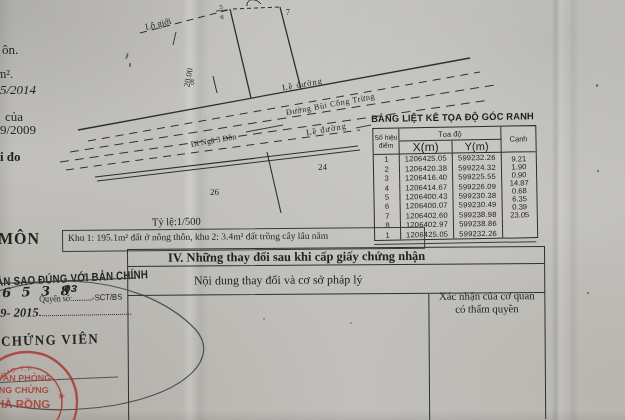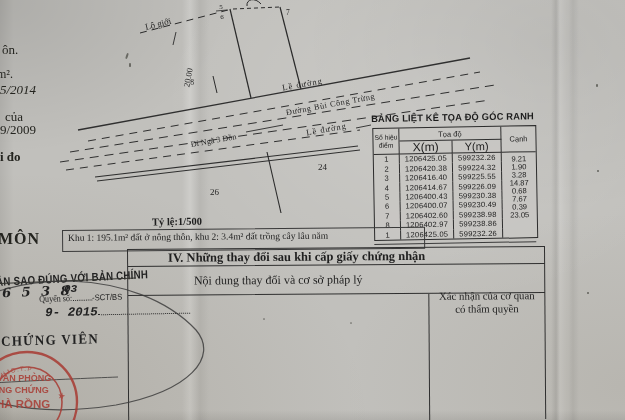--- a/index.html
+++ b/index.html
@@ -36,21 +36,21 @@
   .bR{border-right:1px solid #2e2e2e;} .bB{border-bottom:1px solid #2e2e2e;}
   .c-pt{grid-column:1; grid-row:1/3; flex-direction:column; font-size:6.8px; line-height:1.15;}
   .c-toado{grid-column:2/4; grid-row:1; font-size:7.5px;}
   .c-canh{grid-column:4; grid-row:1/3; font-size:7.5px;}
   .c-x{grid-column:2; grid-row:2; font-size:12px;} .c-y{grid-column:3; grid-row:2; font-size:11px;}
   .d-pt{grid-column:1;} .d-x{grid-column:2; letter-spacing:.2px;} .d-y{grid-column:3; letter-spacing:.2px;}
   .d-canh{grid-column:4; grid-row:3/12; display:block; padding-top:2.5px; text-align:center;}
   .d-canh div{line-height:8.15px; height:8.15px;}
   #coordunder{position:absolute; top:131px; left:1px; width:162px; height:1px; background:#3c3c3c;}
   
-  #scale{left:152px; top:216px; font-size:10.5px; transform:rotate(-1deg); z-index:3;font-weight:bold;}
+  #scale{left:152px; top:216px; font-size:10.5px; transform:rotate(-1deg); z-index:3;}
   #notebox{left:62px; top:230px; width:356px; height:18px; border:1px solid #3a3a3a;
     transform:rotate(-0.5deg); transform-origin:0 0; font-size:9.5px; padding-top:2px; padding-left:5px;
     white-space:nowrap; z-index:3;}
   
   #iv{left:127px; top:249px; width:418px; height:171px; transform:rotate(-0.4deg);
     transform-origin:0 0; z-index:3;}
   #iv .t{height:16px; border:1.3px solid #2f2f2f; border-bottom:none; padding-left:40px;
     font-weight:bold; font-size:12.5px; line-height:16px; white-space:nowrap;}
   #iv .h{display:flex; height:28px; border:1.3px solid #2f2f2f;}
   #iv .h .c1{width:300px; display:flex; align-items:center; justify-content:center; font-size:12px;}
@@ -63,21 +63,21 @@
   .stamp{position:absolute; z-index:4; white-space:nowrap; color:#222;}
   #certified{left:-4px; top:276px; font-family:"Liberation Sans", sans-serif; font-weight:bold;
     font-size:11.5px; letter-spacing:.3px; transform:scaleX(.84) rotate(-2.5deg); transform-origin:0 0;}
   #certline{left:0; top:283px; width:136px; height:1.2px; background:#33332f; transform:rotate(-2.3deg); transform-origin:0 0; position:absolute; z-index:4;}
   #serial{left:2px; top:284px; font-family:"DejaVu Serif", serif; font-style:italic; font-weight:bold;
     font-size:13px; letter-spacing:3px; transform:rotate(-2deg);}
   #bookline{left:39px; top:292px; font-size:9px; transform:scaleX(.9) rotate(-1.5deg); transform-origin:0 0;}
   #bookline .sufx{font-family:"Liberation Sans", sans-serif; font-size:8.5px;}
   #bookval{left:64px; top:283px; font-family:Liberation Mono, monospace; font-style:italic; font-size:11px; font-weight:bold;}
   #dateline{left:0; top:306px; font-size:12.5px; transform:rotate(-1deg); transform-origin:0 0;}
-  #dateline .dt{font-family:Liberation Mono, monospace; font-style:italic; font-weight:bold;padding-left:45px;}
+  #dateline .dt{font-family:Liberation Serif, serif; font-style:italic; font-weight:bold;}
   .dots{display:inline-block; border-bottom:1.5px dotted #2a2a2a; height:9px; vertical-align:baseline;}
   #notary{left:1px; top:334px; font-weight:bold; font-size:14px; letter-spacing:1.5px;
     transform:scaleX(.92) rotate(-1.5deg); transform-origin:0 0;}
   .speck{position:absolute; background:#474740; border-radius:40%; z-index:2; opacity:.7;}
 </style>
 </head>
 <body>
 
 <div id="page">
 
@@ -164,24 +164,24 @@
       <div class="cell d-pt bR">8</div>
       <div class="cell d-x bR">1206402.97</div>
       <div class="cell d-y bR">599238.86</div>
       <div class="cell d-pt bR">1</div>
       <div class="cell d-x bR">1206425.05</div>
       <div class="cell d-y bR">599232.26</div>
 
       <div class="d-canh">
         <div>9.21</div>
         <div>1.90</div>
-        <div>3.28</div>
+        <div>0.90</div>
         <div>14.87</div>
         <div>0.68</div>
-        <div>7.67</div>
+        <div>6.35</div>
         <div>0.39</div>
         <div>23.05</div>
       </div>
     </div>
     <div id="coordunder"></div>
   </div>
 
   <div class="abs" id="scale">Tỷ lệ:1/500</div>
   <div class="abs" id="notebox">
     <span>Khu 1: 195.1m² đất ở nông thôn, khu 2: 3.4m² đất trồng cây lâu năm</span>

